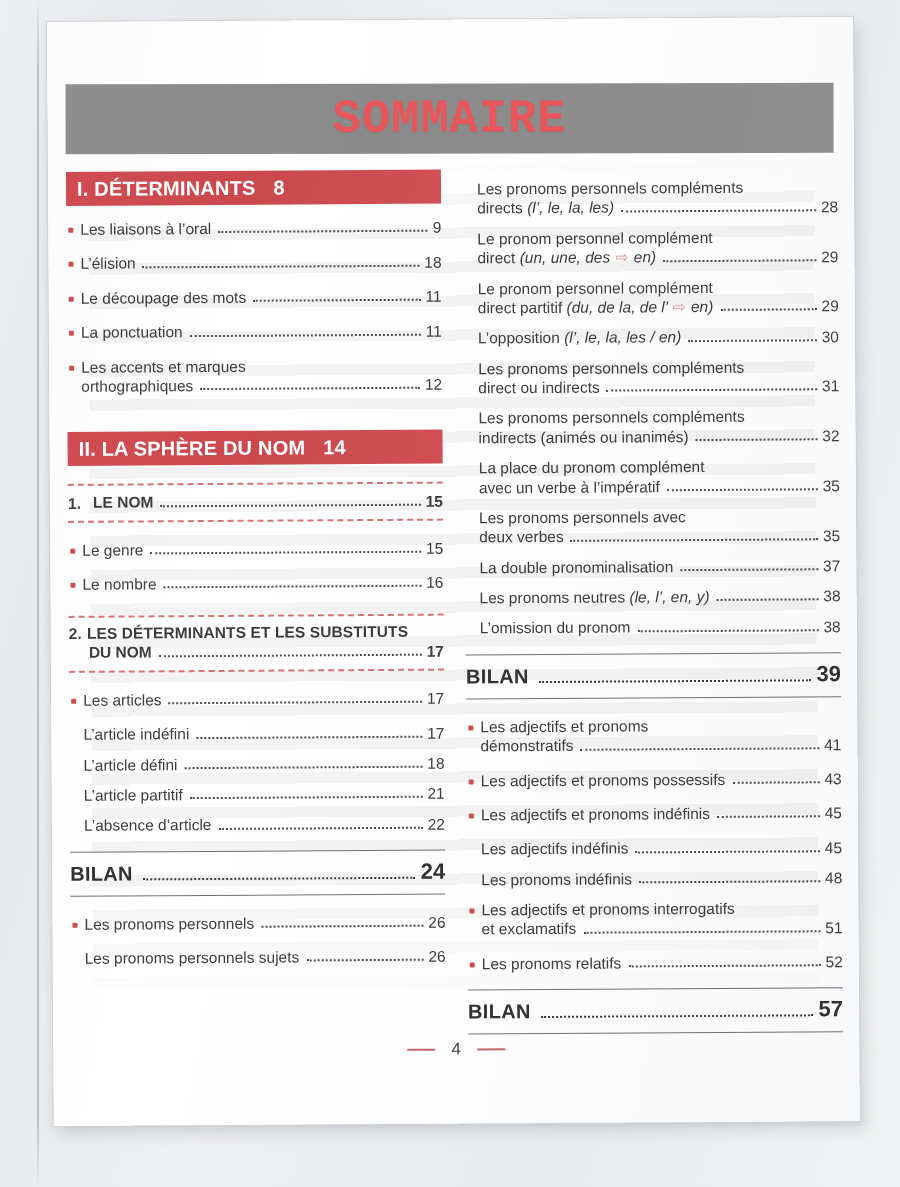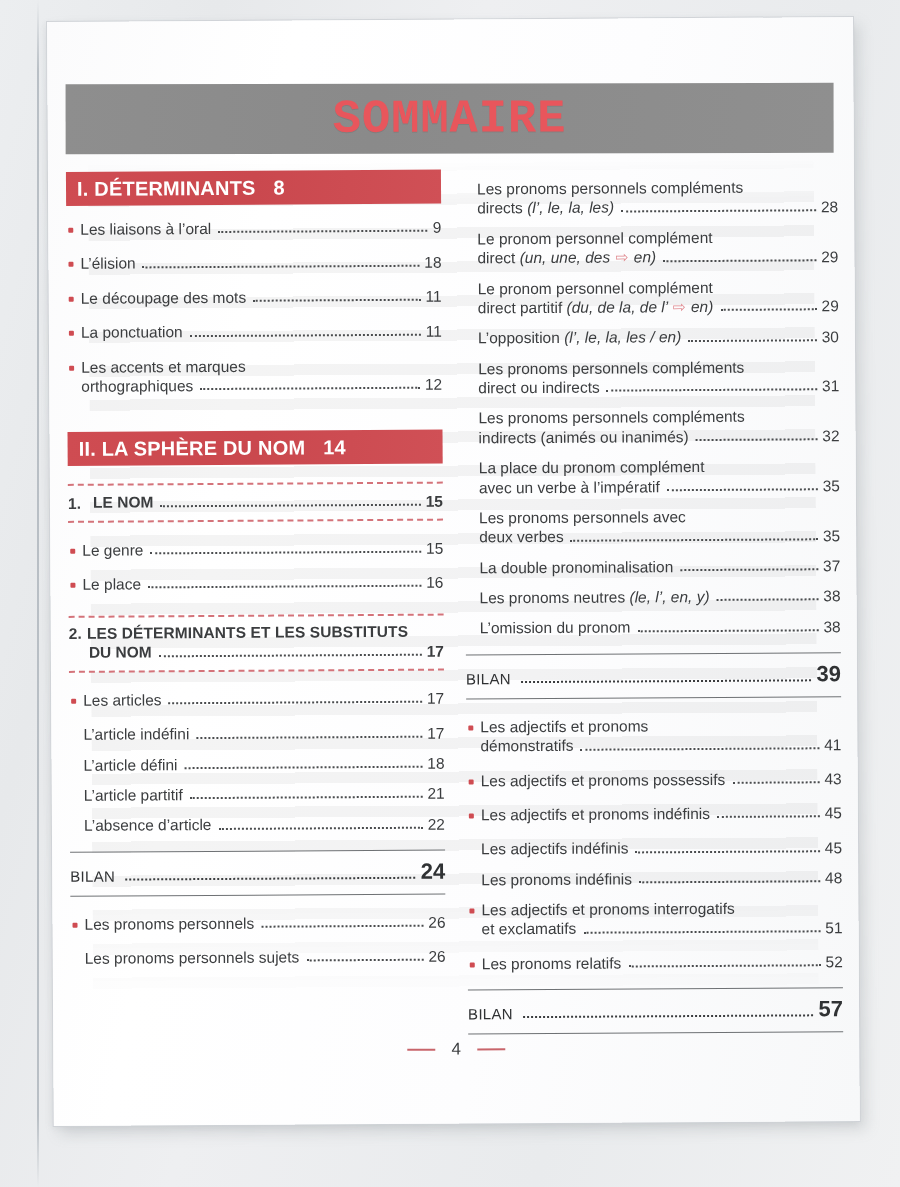--- a/index.html
+++ b/index.html
@@ -140,21 +140,21 @@
   .dashed-head .line .pg{font-weight:bold;}
   .dashed-head .cont{margin-left:20px;}
 
   
   .bilan{
     border-top:1.6px solid #6e7174;
     border-bottom:1.6px solid #6e7174;
     padding:8px 0 9px 0;
     margin:16px 0 18px 0;
   }
-  .bilan .txt{font-weight:normal;font-size:15px;color:#303234;letter-spacing:.3px;}
+  .bilan .txt{font-weight:bold;font-size:20px;color:#303234;letter-spacing:.3px;}
   .bilan .pg{font-weight:bold;font-size:22px;color:#303234;}
   .bilan .dots{border-bottom:2.6px dotted #3a3c3e;margin:0 6px 6px 10px;}
 
   
   #footer{
     position:absolute;left:0;right:0;top:1020px;
     display:flex;align-items:center;justify-content:center;gap:16px;
   }
   .fdash{width:28px;height:2px;background:#c8656b;}
   #folio{font-size:17px;color:#3b3d3f;}
@@ -262,21 +262,21 @@
             <span class="dots"></span>
             <span class="pg">15</span>
           </span>
         </span>
       </div>
 
       <div class="entry">
         <span class="bullet"></span>
         <span class="body">
           <span class="line">
-            <span class="txt">Le place</span>
+            <span class="txt">Le nombre</span>
             <span class="dots"></span>
             <span class="pg">16</span>
           </span>
         </span>
       </div>
 
       <div class="dashed-head" style="margin-top:22px;">
         <div style="display:flex;align-items:flex-start;">
           <span class="num">2.</span>
           <span class="num" style="margin-left:5px;">LES DÉTERMINANTS ET LES SUBSTITUTS</span>

